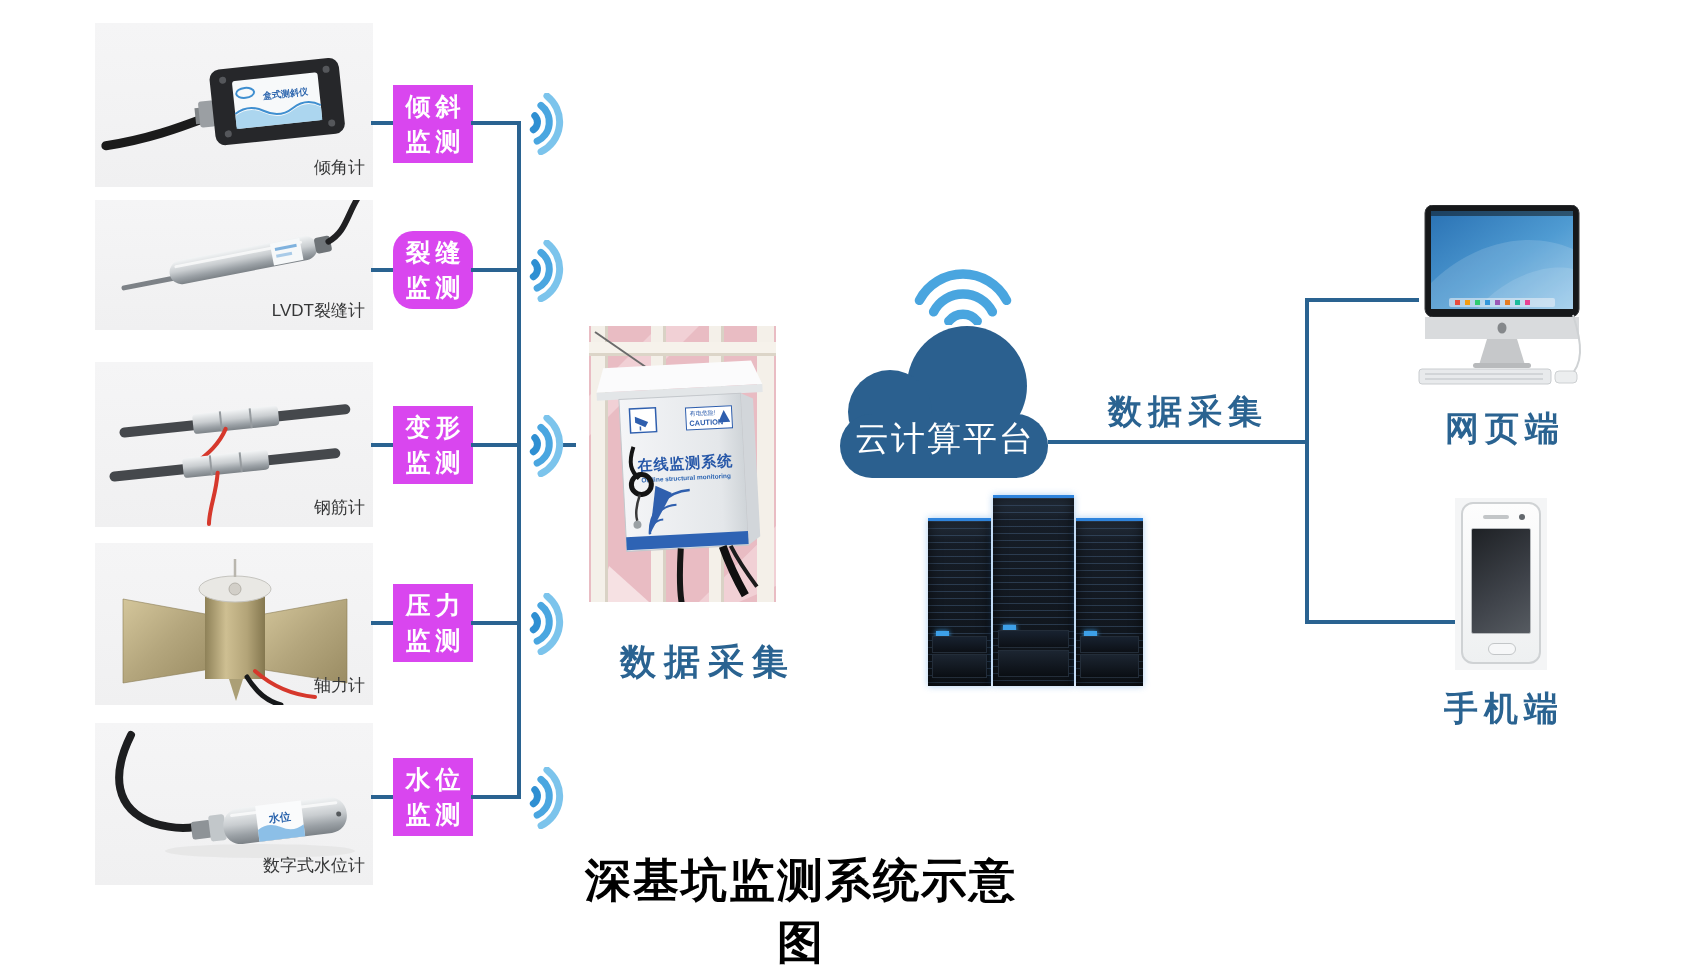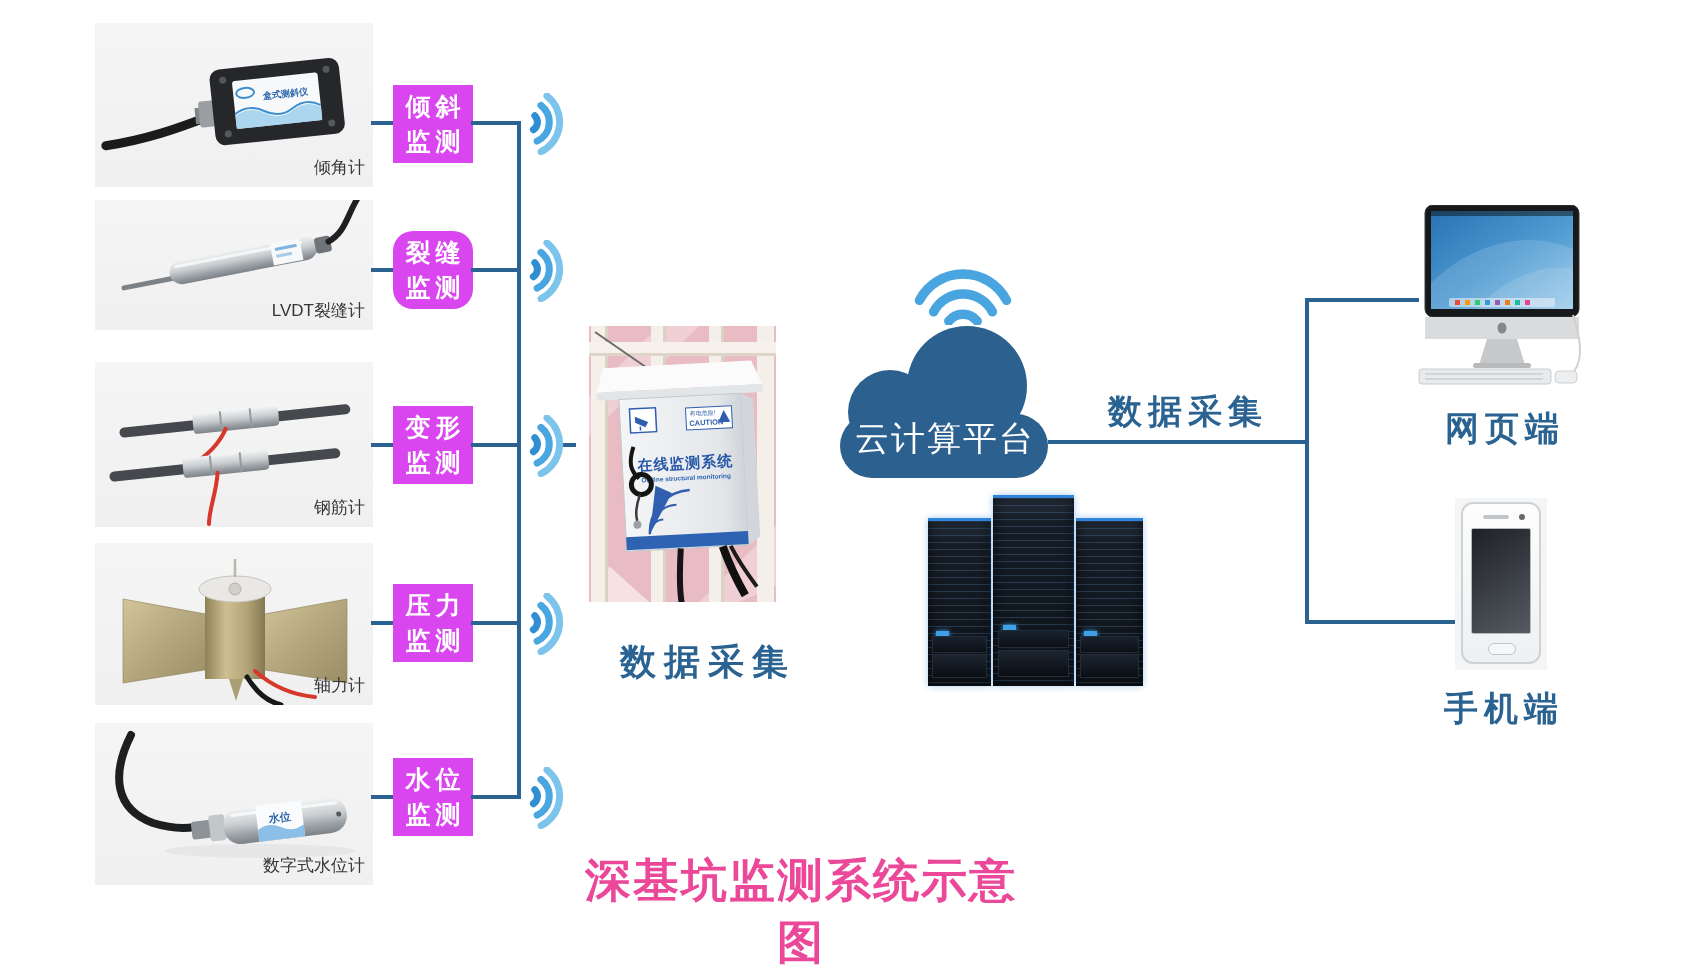--- a/index.html
+++ b/index.html
@@ -31,21 +31,21 @@
   .vent2{position:absolute;left:6%;right:6%;bottom:20%;height:9%;background:linear-gradient(180deg,#182230,#0c1016);border:1px solid #232d39;}
   
   .phone-card{position:absolute;background:#f4f5f6;}
   .phone{position:absolute;inset:4px 6px 6px 6px;background:linear-gradient(180deg,#fdfdfd,#eef0f1);
          border:2px solid #cfd2d4;border-radius:12px;}
   .phone-screen{position:absolute;left:8px;right:8px;top:24px;bottom:28px;border-radius:2px;
          background:linear-gradient(145deg,#1e2125,#3f434a 60%,#565b61);border:1px solid #b7babd;}
   .phone-speaker{position:absolute;top:11px;left:50%;width:26px;height:4px;margin-left:-18px;border-radius:2px;background:#c3c6c8;}
   .phone-cam{position:absolute;top:10px;right:14px;width:6px;height:6px;border-radius:50%;background:#63686d;}
   .phone-home{position:absolute;bottom:7px;left:50%;width:26px;height:10px;margin-left:-13px;border-radius:6px;background:#f6f7f8;border:1px solid #c3c6c8;}
-  .title{position:absolute;color:#ec4899;font-weight:bold;font-size:46px;letter-spacing:2px;text-align:center;}
+  .title{position:absolute;color:#000000;font-weight:bold;font-size:46px;letter-spacing:2px;text-align:center;}
 </style>
 </head>
 <body>
 
 <div class="canvas">
 
   <svg width="0" height="0" style="position:absolute" aria-hidden="true">
     <defs>
       <linearGradient id="gradSilver" x1="0" y1="0" x2="0" y2="1">
         <stop offset="0" stop-color="#f2f4f5"></stop>

